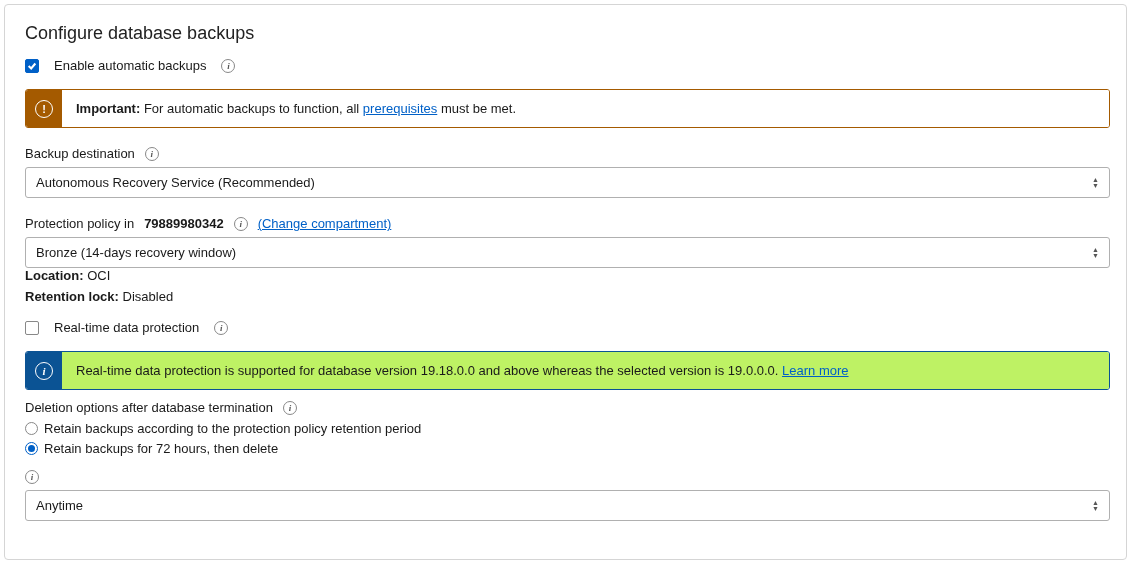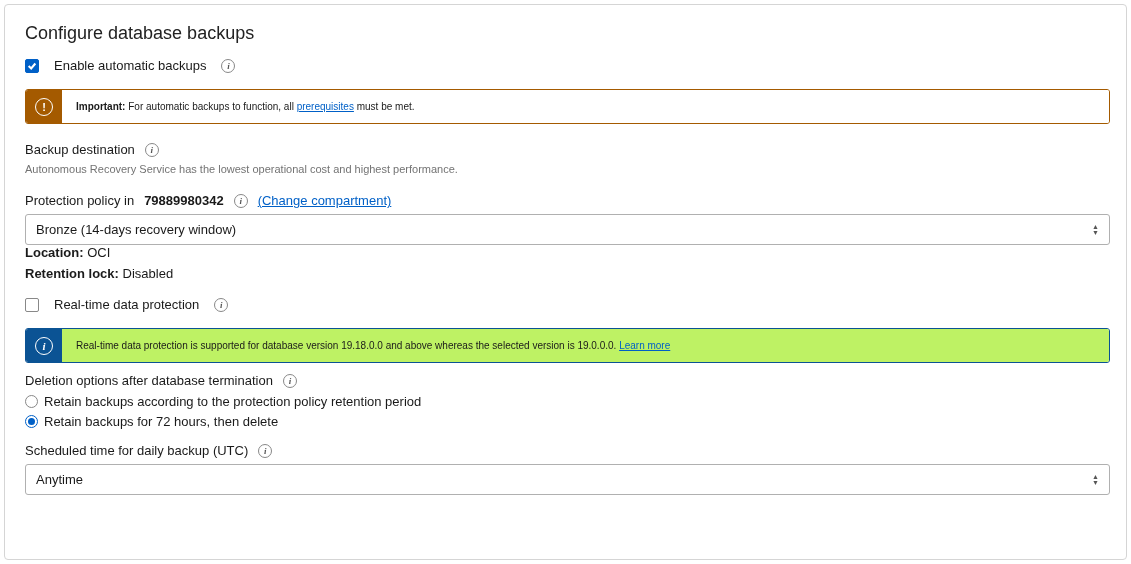--- a/index.html
+++ b/index.html
@@ -97,21 +97,21 @@
       display: flex;
       align-items: center;
       justify-content: center;
       color: #fff;
       font-weight: 700;
       font-size: 11px;
     }
     .alert-body {
       flex: 1;
       padding: 11px 14px;
-      font-size: 10px;
+      font-size: 13px;
     }
     .alert-warning {
       border: 1px solid #a45a00;
     }
     .alert-warning .alert-icon-box {
       background: #a45a00;
     }
     .alert-warning .alert-body {
       background: #fff;
     }
@@ -236,21 +236,27 @@
     <div class="alert-body">
       <span class="bold">Important:</span><span> For automatic backups to function, all </span><span class="link">prerequisites</span><span> must be met.</span>
     </div>
   </div>
 
   <div class="field-group">
     <div class="field-label-row">
       <span>Backup destination</span>
       <span class="info-icon">i</span>
     </div>
-    <div class="helper-text">Autonomous Recovery Service has the lowest operational cost and highest performance.</div>
+    <div class="select">
+      <span>Autonomous Recovery Service (Recommended)</span>
+      <span class="select-arrows">
+          <span>▲</span>
+          <span>▼</span>
+        </span>
+    </div>
   </div>
 
   <div class="field-group">
     <div class="field-label-row">
       <span>Protection policy in </span>
       <span class="bold">79889980342</span>
       <span class="info-icon">i</span>
       <span class="link">(Change compartment)</span>
     </div>
     <div class="select">
@@ -302,21 +308,20 @@
       <span>Retain backups according to the protection policy retention period</span>
     </div>
     <div class="radio-row">
       <span class="radio selected"></span>
       <span>Retain backups for 72 hours, then delete</span>
     </div>
   </div>
 
   <div class="field-group" style="margin-top:14px;">
     <div class="field-label-row">
-      <span>Scheduled time for daily backup (UTC)</span>
       <span class="info-icon">i</span>
     </div>
     <div class="select">
       <span>Anytime</span>
       <span class="select-arrows">
           <span>▲</span>
           <span>▼</span>
         </span>
     </div>
   </div>

